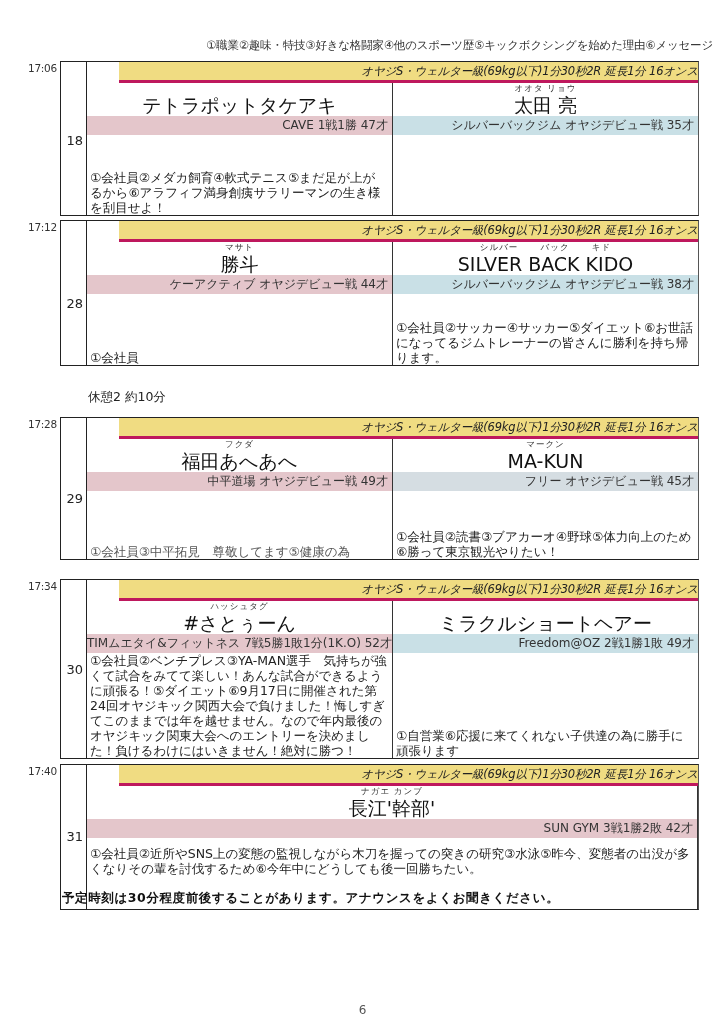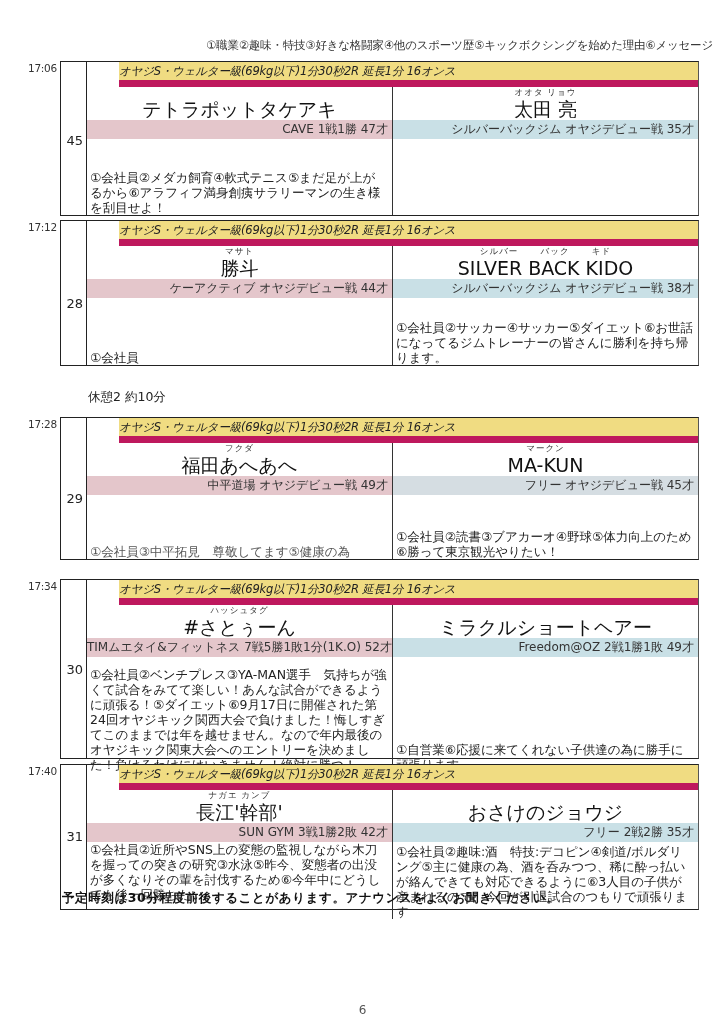--- a/index.html
+++ b/index.html
@@ -4,21 +4,21 @@
 <style>
   html, body { margin: 0; padding: 0; background: #ffffff; }
   body { width: 725px; height: 1024px; position: relative; overflow: hidden;
          font-family: "DejaVu Sans", "Liberation Sans", sans-serif; color: #111; }
   .legend { position: absolute; top: 38px; right: 12px; font-size: 11.5px; color: #333; white-space: nowrap; letter-spacing: -0.2px; }
   .block { position: absolute; left: 60px; width: 639px; border: 1px solid #222; border-right: 1px solid #555; box-sizing: border-box; display: flex; }
   .time { position: absolute; left: 28px; font-size: 10.5px; color: #333; letter-spacing: -0.3px; }
   .numcol { width: 25px; border-right: 1px solid #222; position: relative; flex: none; }
   .numcol .num { position: absolute; right: 3px; font-size: 13px; color: #222; }
   .content { flex: 1; display: flex; flex-direction: column; }
-  .classbar { background: #f0dc82; border-bottom: 7px solid #be185d; height: 18px; line-height: 18px; text-align: left; font-size: 11.5px; font-style: italic; color: #222; letter-spacing: -0.2px; flex: none; margin-left: 32px; }
+  .classbar { background: #f0dc82; border-bottom: 3px solid #be185d; height: 18px; line-height: 18px; text-align: right; font-size: 11.5px; font-style: italic; color: #222; letter-spacing: -0.2px; flex: none; margin-left: 32px; }
   .fighters { flex: 1; display: flex; }
   .fighter { flex: 1; display: flex; flex-direction: column; min-width: 0; }
   .fighter.red { border-right: 1px solid #333; }
   .namewrap { position: relative; text-align: center; flex: none; }
   .ruby { font-size: 8.5px; color: #333; height: 11px; line-height: 11px; letter-spacing: 1px; }
   .name { font-size: 19px; line-height: 22px; color: #111; font-weight: 500; }
   .info { height: 19px; line-height: 19px; text-align: right; padding-right: 4px; font-size: 12px; color: #333; white-space: nowrap; flex: none; }
   .red .info { background: #e4c6cb; }
   .blue .info { background: #c9e0e6; }
   .blue.grey .info { background: #d5dde2; }
@@ -29,21 +29,21 @@
   .page { position: absolute; left: 0; width: 725px; top: 1003px; text-align: center; font-size: 12px; color: #555; }
 </style>
 </head>
 <body>
 
 <div class="legend">①職業②趣味・特技③好きな格闘家④他のスポーツ歴⑤キックボクシングを始めた理由⑥メッセージ</div>
 
 <div class="time" style="top:62px;">17:06</div>
 <div class="block" style="top:61px; height:155px;">
   <div class="numcol">
-    <span class="num" style="top:71px;">45</span>
+    <span class="num" style="top:71px;">18</span>
   </div>
   <div class="content">
     <div class="classbar">オヤジS・ウェルター級(69kg以下)1分30秒2R  延長1分  16オンス</div>
     <div class="fighters">
       <div class="fighter red">
         <div class="namewrap">
           <div class="ruby"></div>
           <div class="name">テトラポットタケアキ</div>
         </div>
         <div class="info">CAVE  1戦1勝  47才</div>
@@ -135,21 +135,21 @@
   </div>
   <div class="content">
     <div class="classbar">オヤジS・ウェルター級(69kg以下)1分30秒2R  延長1分  16オンス</div>
     <div class="fighters">
       <div class="fighter red">
         <div class="namewrap">
           <div class="ruby">ハッシュタグ</div>
           <div class="name">#さとぅーん</div>
         </div>
         <div class="info">TIMムエタイ&amp;フィットネス  7戦5勝1敗1分(1K.O)  52才</div>
-        <div class="msg" style="align-items:flex-start; padding-top:10px;">
+        <div class="msg" style="align-items:flex-start; padding-top:0;">
             <span>①会社員②ベンチプレス③YA-MAN選手　気持ちが強くて試合をみてて楽しい！あんな試合ができるように頑張る！⑤ダイエット⑥9月17日に開催された第24回オヤジキック関西大会で負けました！悔しすぎてこのままでは年を越せません。なので年内最後のオヤジキック関東大会へのエントリーを決めました！負けるわけにはいきません！絶対に勝つ！</span>
           </div>
       </div>
       <div class="fighter blue">
         <div class="namewrap">
           <div class="ruby"></div>
           <div class="name">ミラクルショートヘアー</div>
         </div>
         <div class="info">Freedom@OZ  2戦1勝1敗  49才</div>
         <div class="msg">
@@ -167,32 +167,22 @@
   </div>
   <div class="content">
     <div class="classbar">オヤジS・ウェルター級(69kg以下)1分30秒2R  延長1分  16オンス</div>
     <div class="fighters">
       <div class="fighter red">
         <div class="namewrap">
           <div class="ruby">ナガエ  カンブ</div>
           <div class="name">長江'幹部'</div>
         </div>
         <div class="info">SUN GYM  3戦1勝2敗  42才</div>
-        <div class="msg" style="align-items:flex-start; padding-top:0;justify-content:center;">
+        <div class="msg" style="align-items:flex-start; padding-top:8px;justify-content:center;">
             <span>①会社員②近所やSNS上の変態の監視しながら木刀を握っての突きの研究③水泳⑤昨今、変態者の出没が多くなりその輩を討伐するため⑥今年中にどうしても後一回勝ちたい。</span>
-          </div>
-      </div>
-      <div class="fighter blue">
-        <div class="namewrap">
-          <div class="ruby"></div>
-          <div class="name">おさけのジョウジ</div>
-        </div>
-        <div class="info">フリー  2戦2勝  35才</div>
-        <div class="msg" style="align-items:flex-start; padding-top:2px;">
-            <span>①会社員②趣味:酒　特技:デコピン④剣道/ボルダリング⑤主に健康の為、酒を呑みつつ、稀に酔っ払いが絡んできても対応できるように⑥3人目の子供が産まれるので、今回が引退試合のつもりで頑張ります</span>
           </div>
       </div>
     </div>
   </div>
 </div>
 
 <div class="note">予定時刻は30分程度前後することがあります。アナウンスをよくお聞きください。</div>
 <div class="page">6</div>
 
 </body></html>

